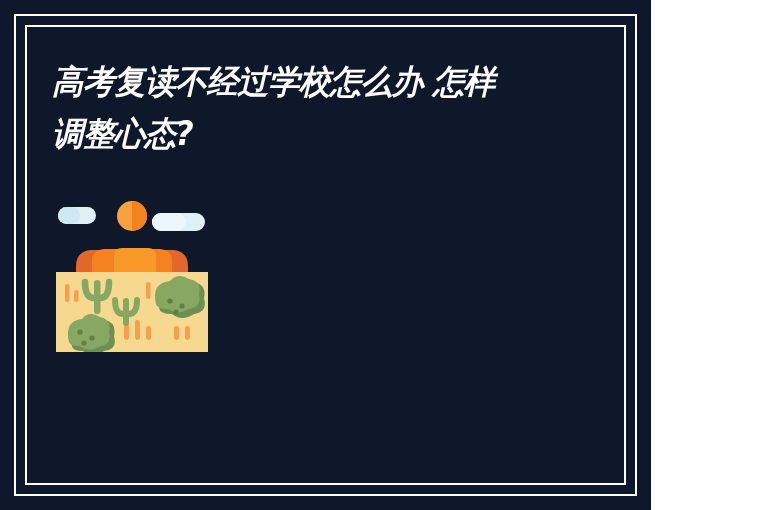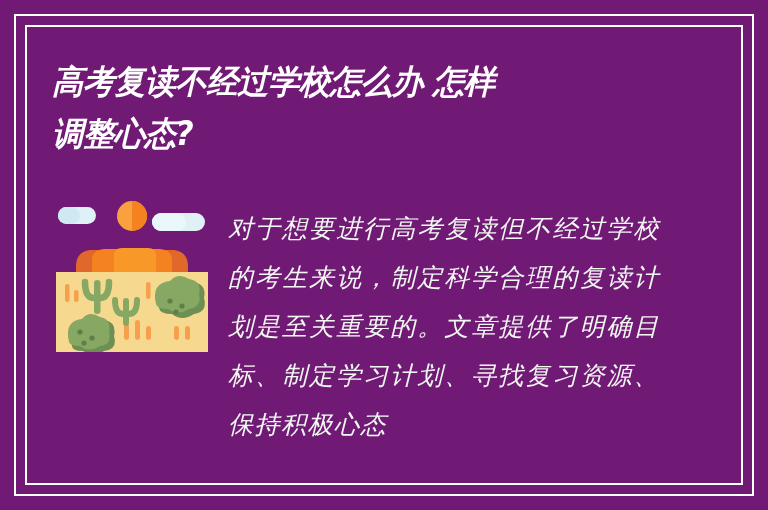--- a/index.html
+++ b/index.html
@@ -7,23 +7,23 @@
     padding: 0;
   }
   body {
     width: 768px;
     height: 510px;
     overflow: hidden;
     font-family: "Liberation Sans", sans-serif;
   }
   #card {
     position: relative;
-    width: 768px;
+    width: 651px;
     height: 510px;
-    background: #701a75;
+    background: #0f172a;
     box-sizing: border-box;
   }
   
   .frame-outer {
     position: absolute;
     left: 14px;
     top: 14px;
     right: 14px;
     bottom: 14px;
     border: 2px solid #ffffff;
@@ -148,15 +148,14 @@
       <g>
         <path d="M16 146 q-6 -22 13 -24 q8 -10 19 -2 q13 2 10 16 q4 14 -10 15 q-11 8 -21 0 q-11 0 -11 -5 Z" fill="#6e8f54"></path>
         <path d="M13 142 q-5 -21 13 -23 q7 -9 18 -2 q12 2 9 15 q3 13 -9 14 q-11 7 -20 0 q-10 0 -11 -4 Z" fill="#86a863"></path>
         <circle cx="24" cy="132" r="2.6" fill="#5f7f49"></circle>
         <circle cx="36" cy="138" r="2.6" fill="#5f7f49"></circle>
         <circle cx="28" cy="143" r="2.6" fill="#5f7f49"></circle>
       </g>
     </svg>
   </div>
 
-  <div class="body-text">对于想要进行高考复读但不经过学校的考生来说，制定科学合理的复读计划是至关重要的。文章提供了明确目标、制定学习计划、寻找复习资源、保持积极心态</div>
 
 </div>
 
 </body></html>

